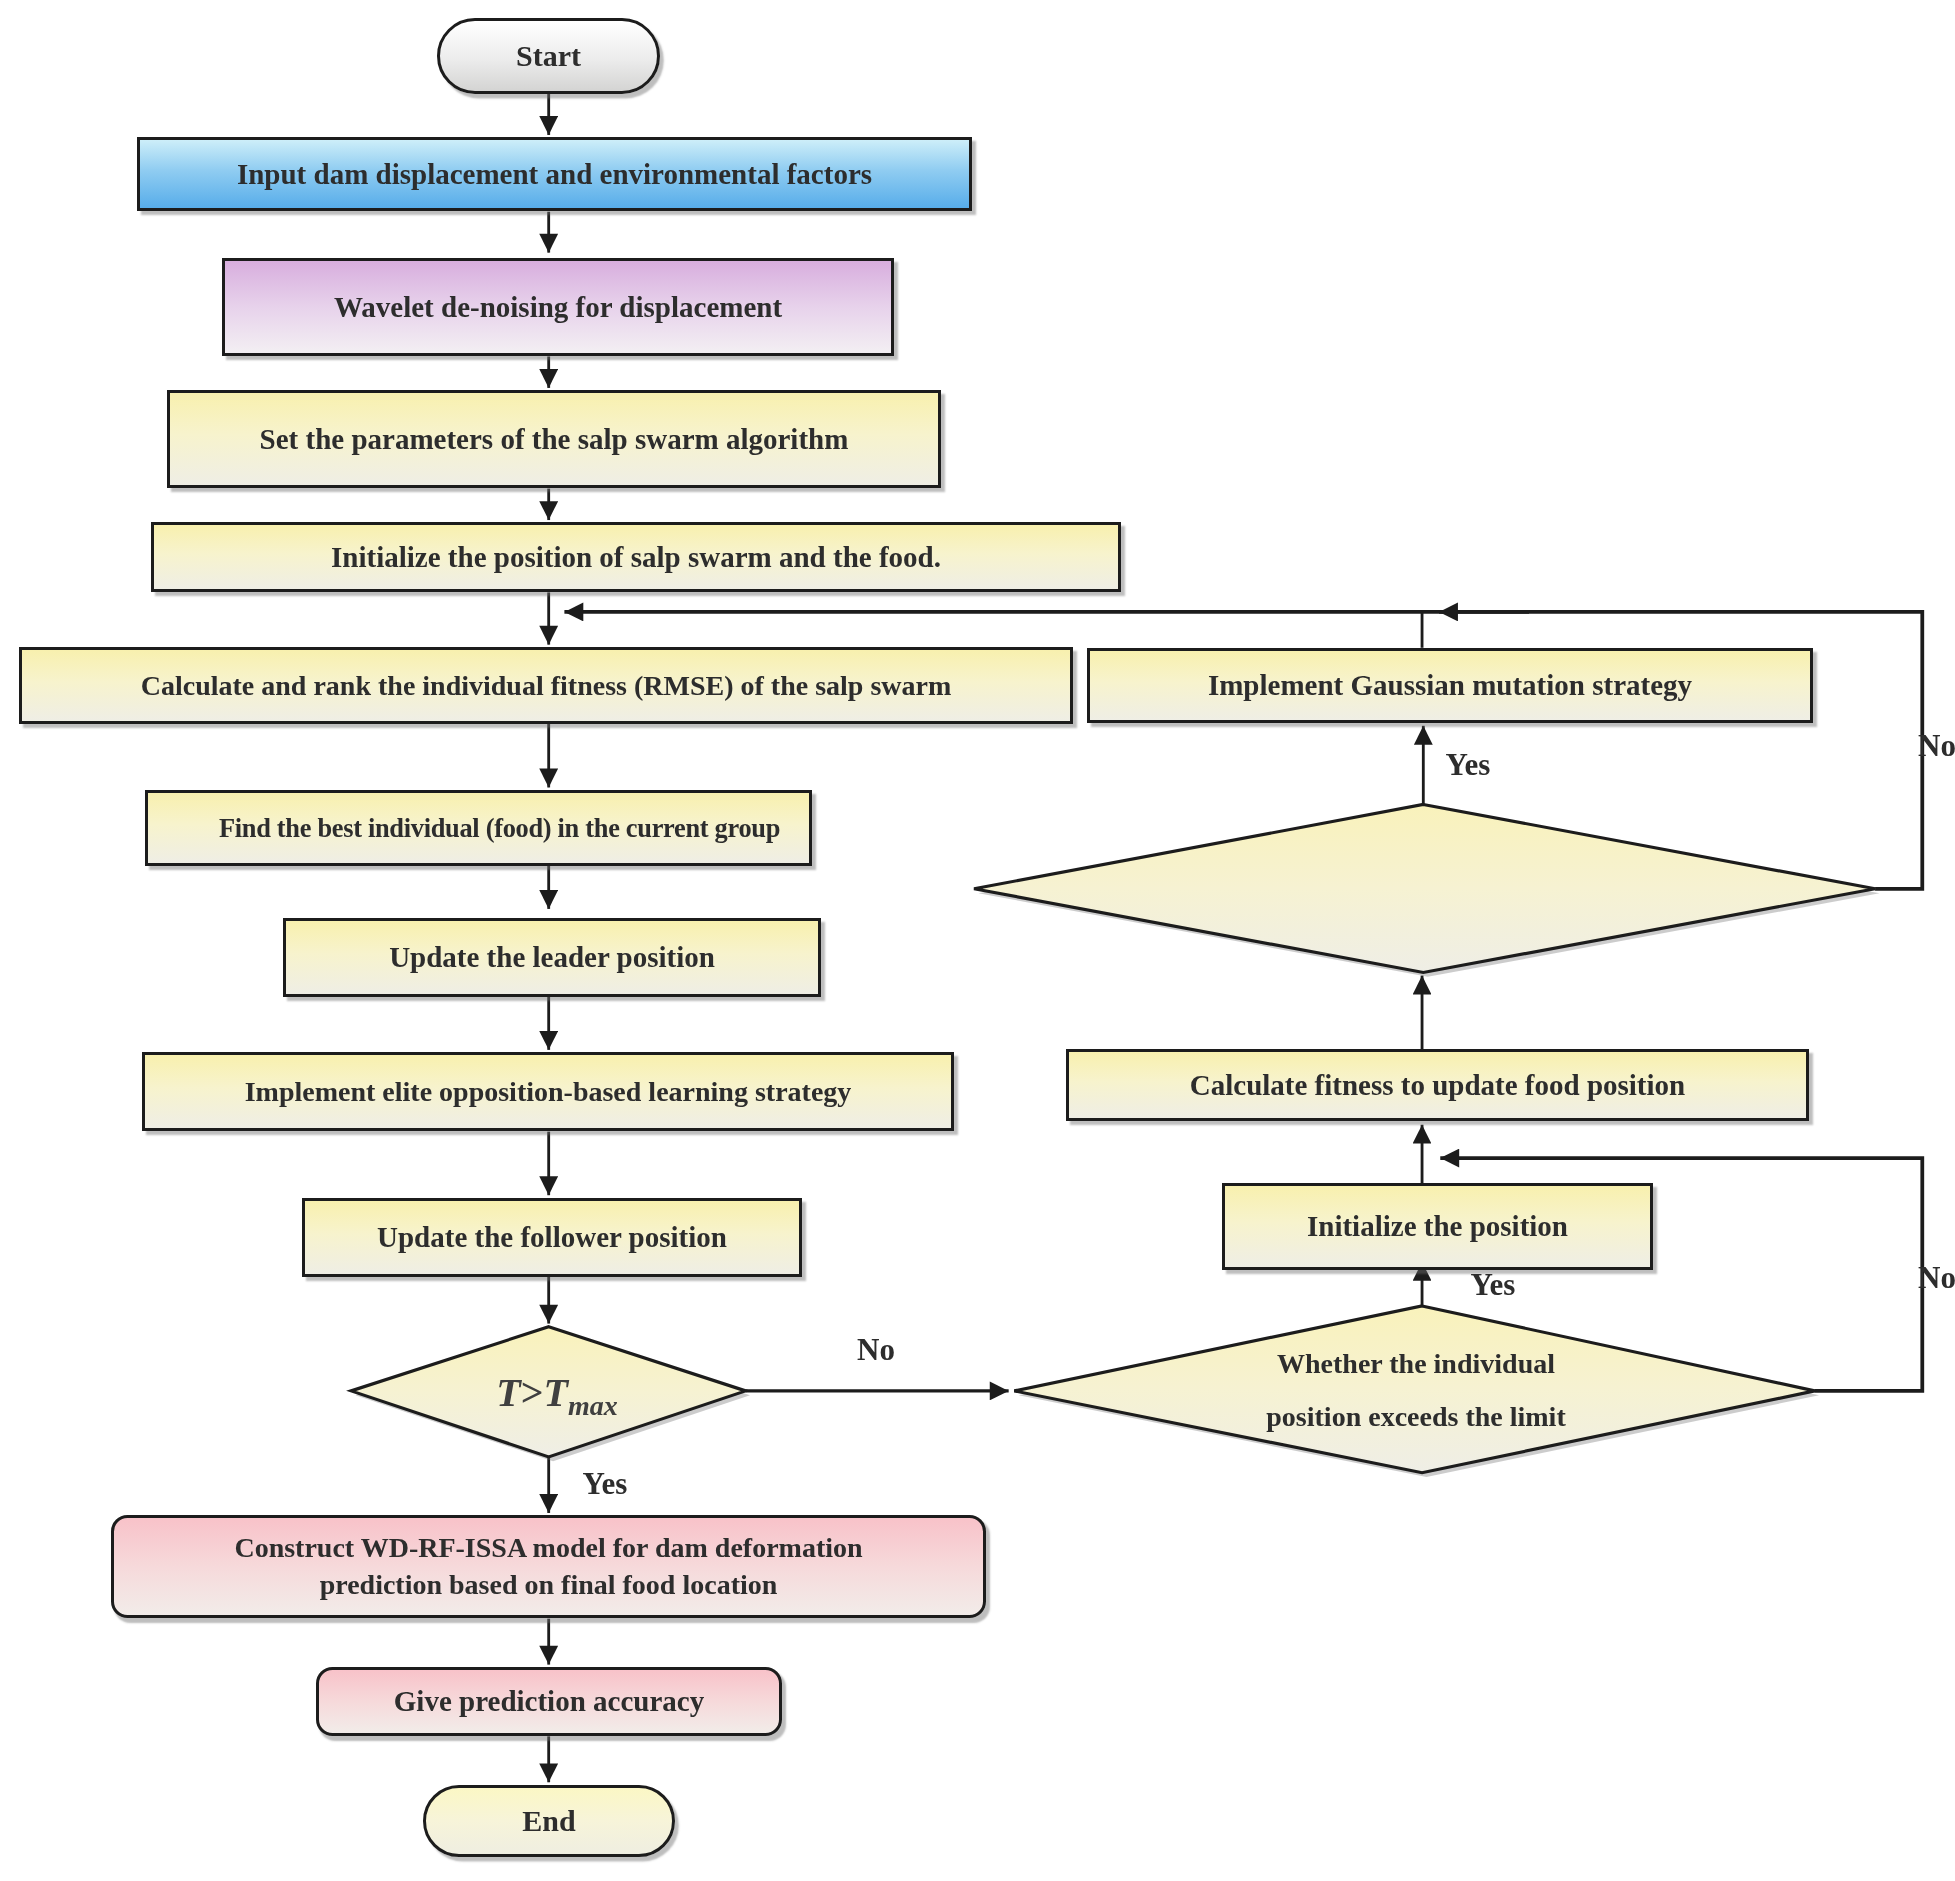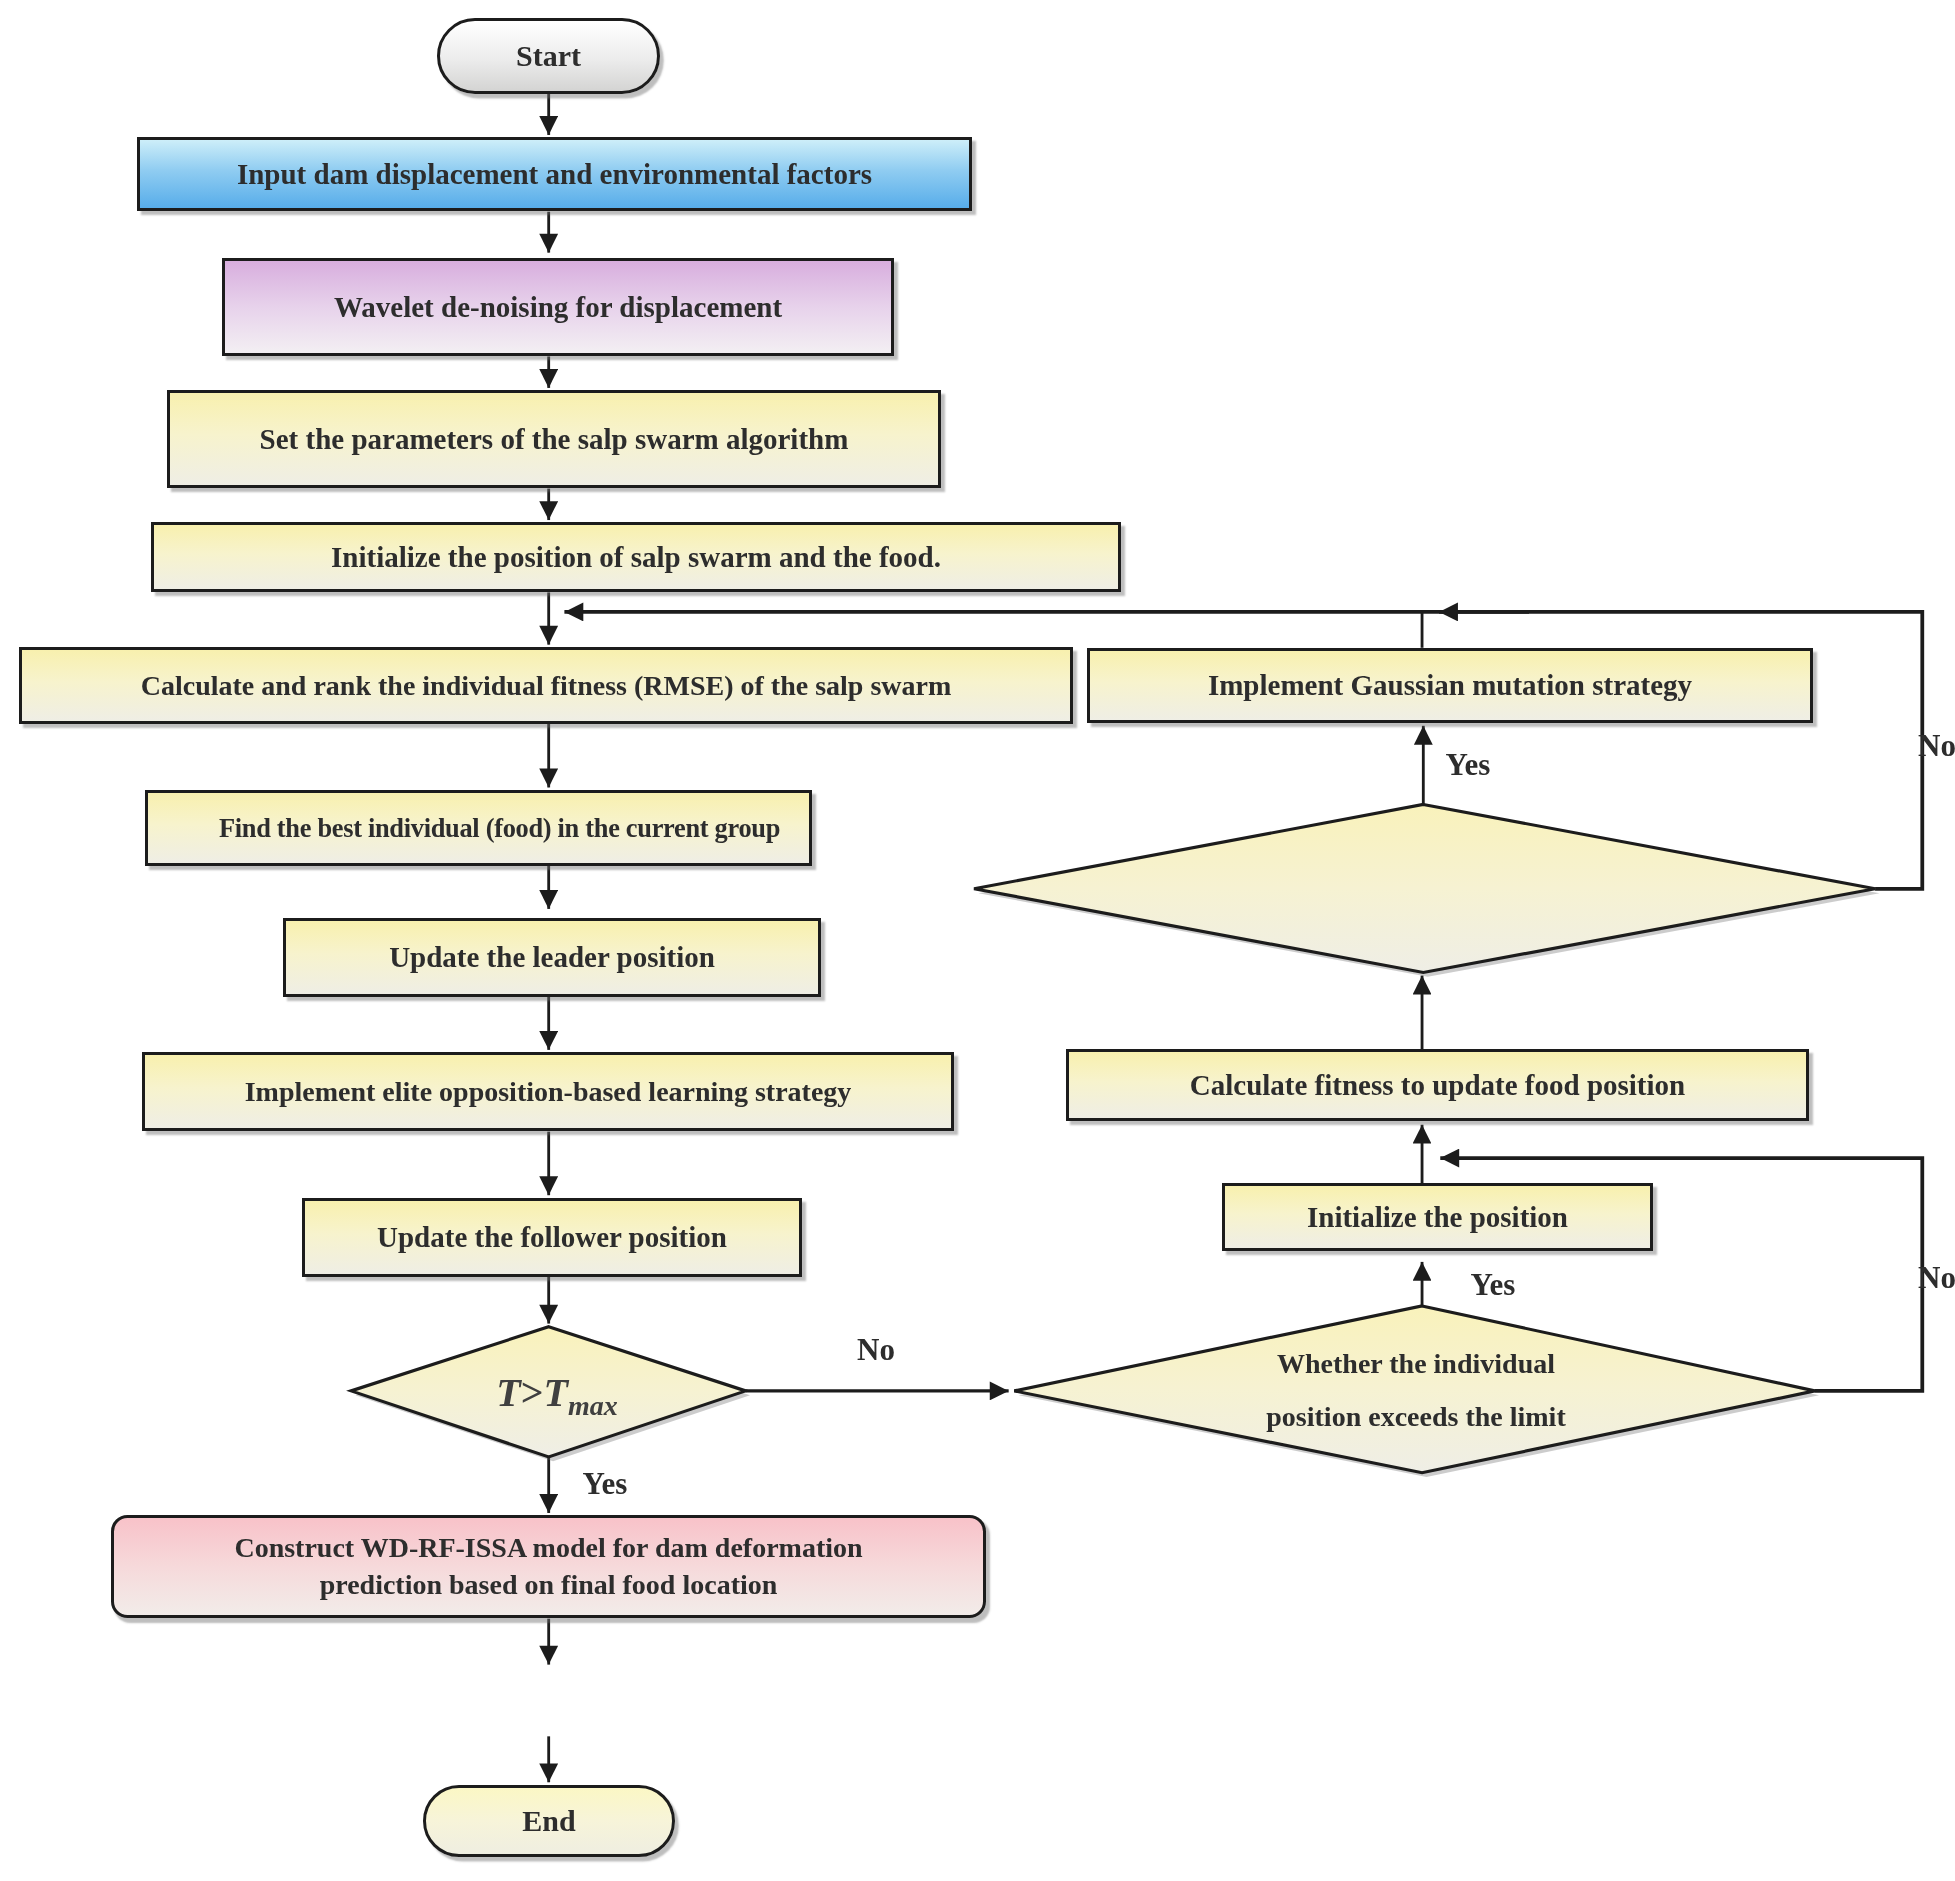--- a/index.html
+++ b/index.html
@@ -149,31 +149,34 @@
   </div>
 
   <div class="node grad-yellow" style="left:302px;top:1198px;width:500px;height:79px;">
     <span class="lbl">Update the follower position</span>
   </div>
 
   <div class="node grad-yellow" style="left:1066px;top:1049px;width:743px;height:72px;">
     <span class="lbl">Calculate fitness to update food position</span>
   </div>
 
-  <div class="node grad-yellow" style="left:1222px;top:1183px;width:431px;height:68px;">
+  <div class="node grad-yellow" style="left:1222px;top:1183px;width:431px;height:87px;">
     <span class="lbl">Initialize the position</span>
   </div>
 
   <div class="node grad-pink round fs45 two-line" style="left:111px;top:1515px;width:875px;height:103px;">
     <div>
       <div class="lbl">Construct WD-RF-ISSA model for dam deformation</div>
       <div class="lbl">prediction based on final food location</div>
     </div>
   </div>
 
+  <div class="node grad-pink round" style="left:316px;top:1667px;width:466px;height:69px;">
+    <span class="lbl">Give prediction accuracy</span>
+  </div>
 
   <div class="node grad-end stadium" style="left:423px;top:1785px;width:252px;height:72px;font-size:30px;">
     <span class="lbl">End</span>
   </div>
 
 
   <div class="dlabel" style="left:1416px;top:1390px;">
     <div>Whether the individual</div>
     <div>position exceeds the limit</div>
   </div>

